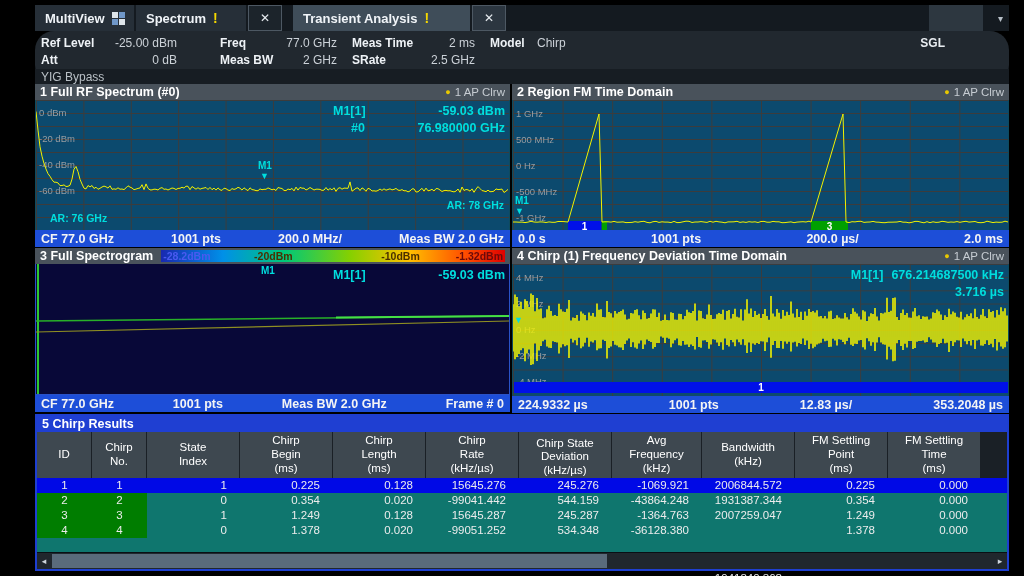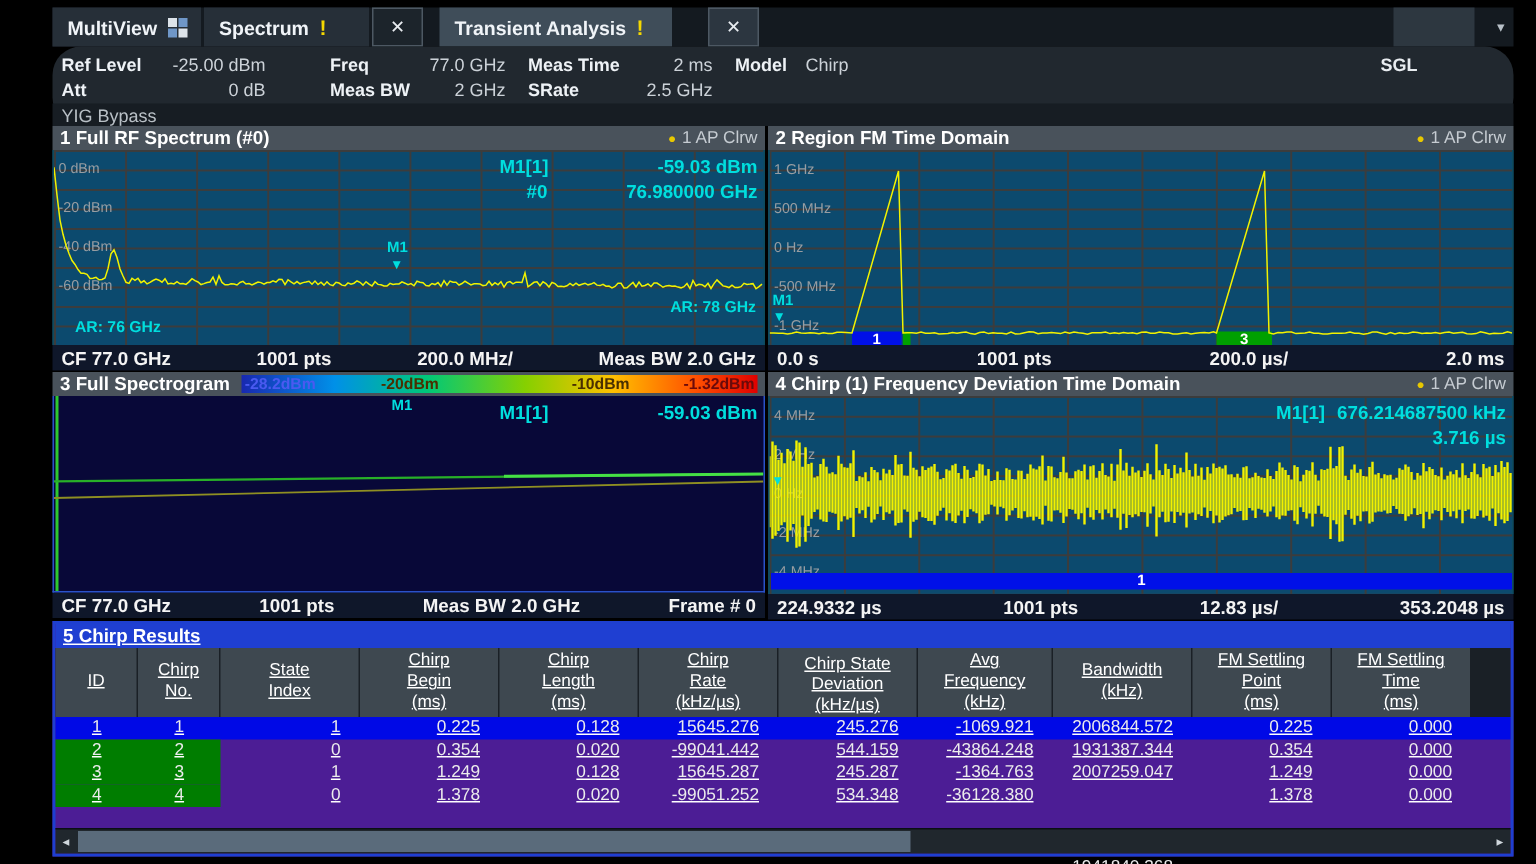--- a/index.html
+++ b/index.html
@@ -40,21 +40,21 @@
   .ptitle { font-weight:600; }
   .tracelab { margin-left:auto; display:flex; align-items:center; gap:4px;
               color:#c6ccd2; font-size:11.5px; }
   .tracelab .dot { color:#e8c800; font-size:9px; }
   .plot { position:relative; background:#0c4a6e; overflow:hidden;
           border-left:1px solid #0e4b5e; border-right:1px solid #0e4b5e; }
   .grid { position:absolute; inset:0;
           background-image:linear-gradient(to right,#3c3c3c 1px,transparent 1px),
                            linear-gradient(to bottom,#3c3c3c 1px,transparent 1px); }
   .ylab { position:absolute; left:3px; color:#979da2; font-size:9.5px; white-space:nowrap; }
-  .pfoot { height:17px; background:#0f172a; display:flex; align-items:center;
+  .pfoot { height:17px; background:#1d4ed8; display:flex; align-items:center;
            justify-content:space-between; padding:0 6px; font-size:12.5px; font-weight:bold; color:#f4f4f4; }
   .mread { position:absolute; top:3px; right:4px; text-align:right; color:#00dede;
            font-size:12.5px; font-weight:bold; line-height:17px; white-space:nowrap; }
   .mread .mn { display:inline-block; width:58px; text-align:left; }
   .mread .mv { display:inline-block; width:114px; text-align:right; }
   .mn2 { margin-right:8px; }
   .cy { color:#00dede; font-weight:bold; }
   .flag { position:absolute; color:#00dede; font-size:10px; font-weight:bold; line-height:10px; }
   .tri { position:absolute; color:#00dede; font-size:9px; line-height:9px; }
   .region { position:absolute; height:11px; top:121px; color:#fff; font-size:10px; font-weight:bold;
@@ -62,21 +62,21 @@
   svg { position:absolute; inset:0; }
 
   
   .scalebar { flex:1; height:12px; margin-left:8px; position:relative;
               background:linear-gradient(90deg,#1828b0 0%,#0090e8 18%,#00c878 36%,#86d000 55%,#ffc000 72%,#ff5000 88%,#e00000 100%); }
   .scalebar span { position:absolute; top:0; font-size:10.5px; font-weight:bold; line-height:12px; color:#4a3000; }
   .sgram { background:#080838; border:1px solid #2a52c8; border-top:none; }
 
   
   .results { position:absolute; left:35px; top:414px; width:974px; height:157px;
-             border:2px solid #1e3fd0; background:#4c1d95;text-decoration:underline; }
+             border:2px solid #1e3fd0; background:#0f766e; }
   .rtitle { height:16px; background:#1f3fd2; color:#fff; font-size:12.5px; font-weight:600;
             display:flex; align-items:center; padding:0 5px; }
   .thead { display:flex; height:46px; background:#1a2026; }
   .th { background:#3e4850; color:#fff; font-size:11.5px; line-height:1.2; margin-right:1px;
         display:flex; flex-direction:column; justify-content:center; align-items:center; text-align:center; }
   .tr { display:flex; height:15px; line-height:15px; font-size:11.5px; color:#ececec; }
   .tr.sel { background:#0009e6; }
   .td.c { text-align:center; }
   .td.r { text-align:right; padding-right:13px; }
   .td.g { background:#007d00; }
@@ -101,21 +101,21 @@
           <i></i>
         </span>
     </div>
     <div class="tab" style="left:101px;width:110px">
       <span>Spectrum</span>
       <span class="bang">!</span>
     </div>
     <div class="closebox" style="left:213px">
       <span>✕</span>
     </div>
-    <div class="tab active" style="left:258px;width:155px">
+    <div class="tab active" style="left:258px;width:177px">
       <span>Transient Analysis</span>
       <span class="bang">!</span>
     </div>
     <div class="closebox" style="left:437px;background:#2c3640">
       <span>✕</span>
     </div>
     <div class="ghosttab"></div>
     <div class="ovf">
       <span>▾</span>
     </div>

